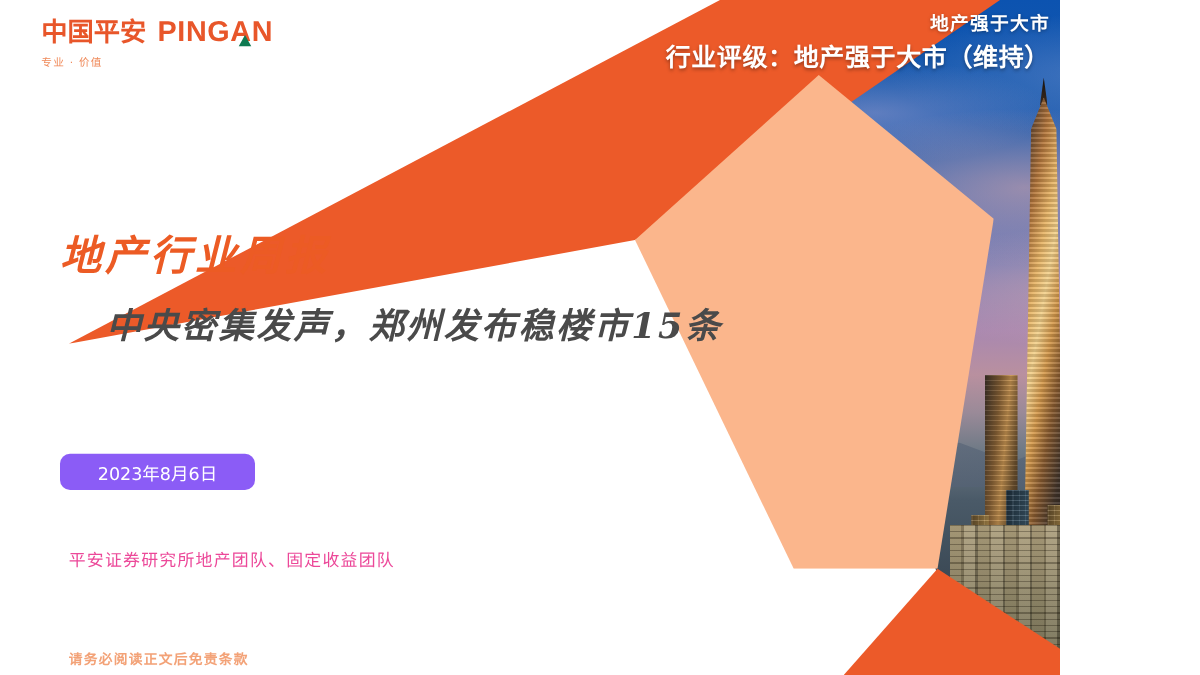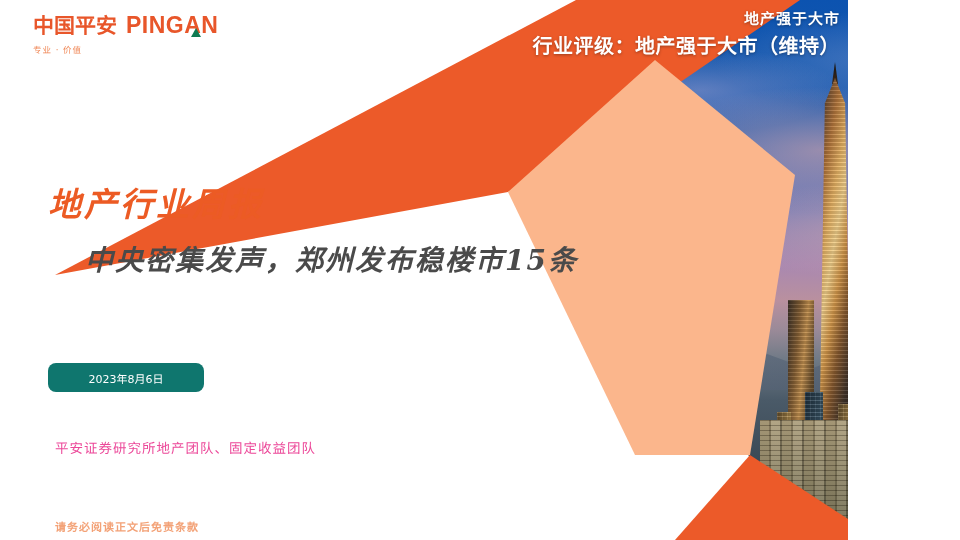--- a/index.html
+++ b/index.html
@@ -278,24 +278,24 @@
     white-space: nowrap;
     margin-left: 37px;
   }
   .date-badge {
     position: absolute;
     left: 48px;
     top: 363px;
     width: 156px;
     height: 29px;
     border-radius: 8px;
-    background: #0f766e;
+    background: #8b5cf6;
     color: #ffffff;
     font-family: "DejaVu Sans", sans-serif;
-    font-size: 11px;
+    font-size: 14px;
     display: flex;
     align-items: center;
     justify-content: center;
     letter-spacing: 0px;
   }
   .team-line {
     position: absolute;
     left: 55px;
     top: 437px;
     font-family: "DejaVu Serif", serif;

